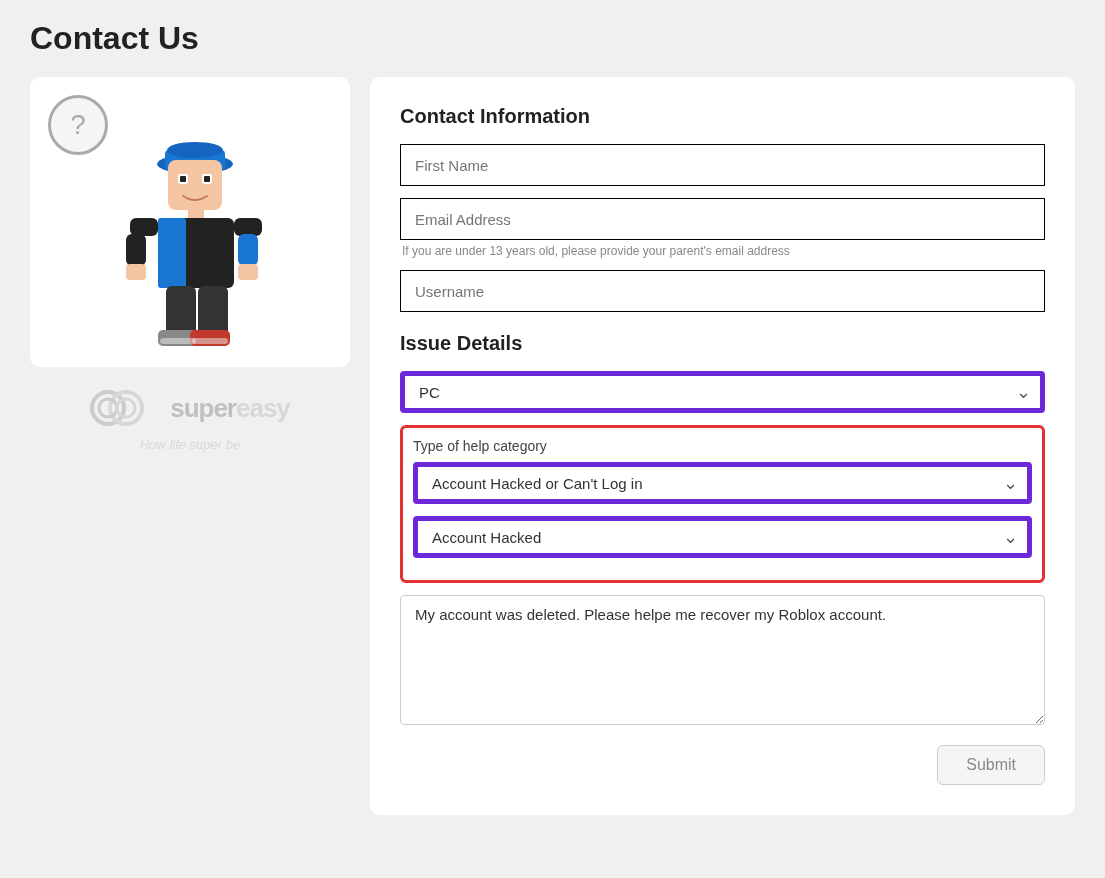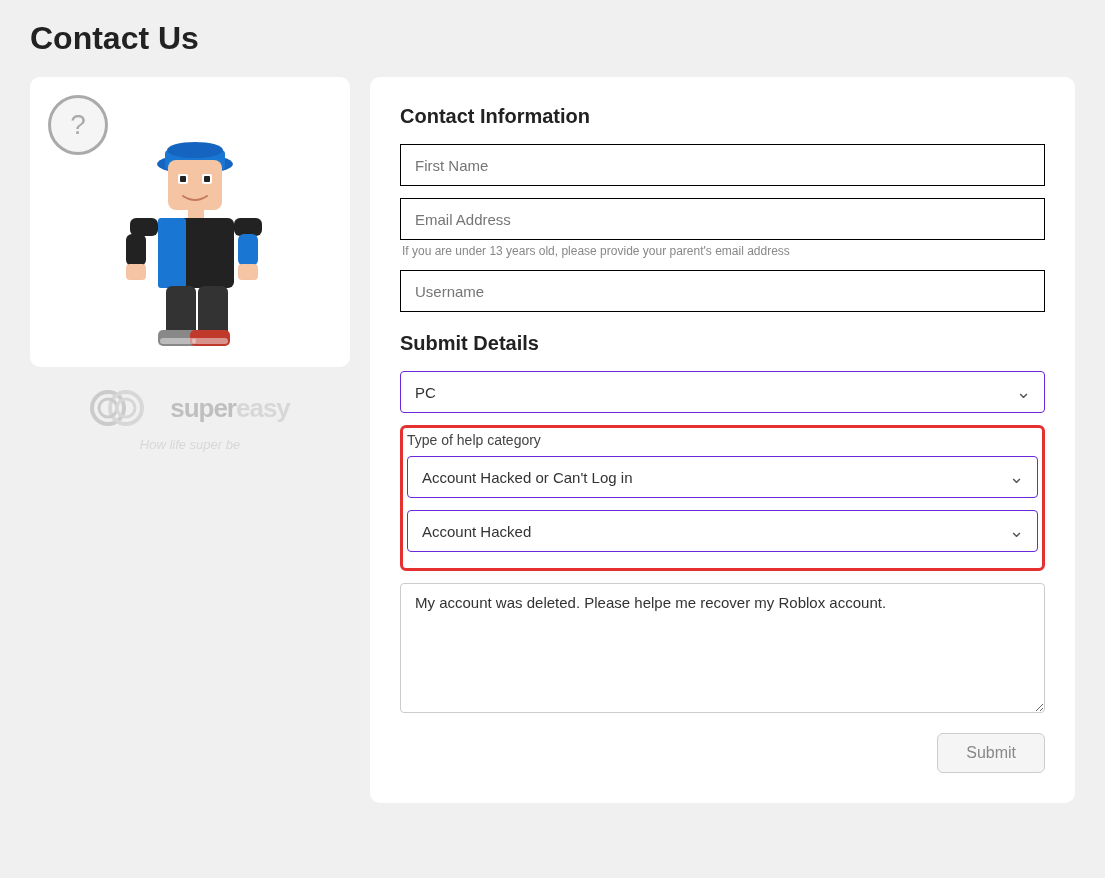--- a/index.html
+++ b/index.html
@@ -129,21 +129,21 @@
       margin-bottom: 8px;
     }
     .select-wrapper {
       position: relative;
       width: 100%;
       margin-bottom: 12px;
     }
     .form-select {
       width: 100%;
       height: 42px;
-      border: 1px solid #6d28d9;
+      border: 5px solid #6d28d9;
       border-radius: 4px;
       padding: 0 40px 0 14px;
       font-size: 15px;
       color: #333;
       appearance: none;
       background: #fff;
       outline: none;
       cursor: pointer;
     }
     .select-arrow {
@@ -151,21 +151,21 @@
       right: 14px;
       top: 50%;
       transform: translateY(-50%);
       pointer-events: none;
       font-size: 18px;
       color: #555;
     }
     .highlighted-section {
       border: 3px solid #e53030;
       border-radius: 6px;
-      padding: 4px;
+      padding: 10px;
       margin-bottom: 12px;
     }
     .highlighted-label {
       font-size: 14px;
       color: #444;
       margin-bottom: 8px;
       font-weight: 500;
     }
     .desc-section {
       margin-top: 4px;
@@ -282,21 +282,21 @@
       <input class="form-input" type="text" placeholder="Email Address" style="">
       <div class="input-hint">If you are under 13 years old, please provide your parent's email address</div>
     </div>
 
 
     <div class="form-field">
       <input class="form-input" type="text" placeholder="Username" style="">
     </div>
 
     <div class="issue-section">
-      <div class="section-title">Submit Details</div>
+      <div class="section-title">Issue Details</div>
       <div class="select-wrapper">
         <select class="form-select">
           <option>PC</option>
           <option>Mobile</option>
           <option>Tablet</option>
           <option>Xbox</option>
         </select>
         <span class="select-arrow">⌄</span>
       </div>
 

